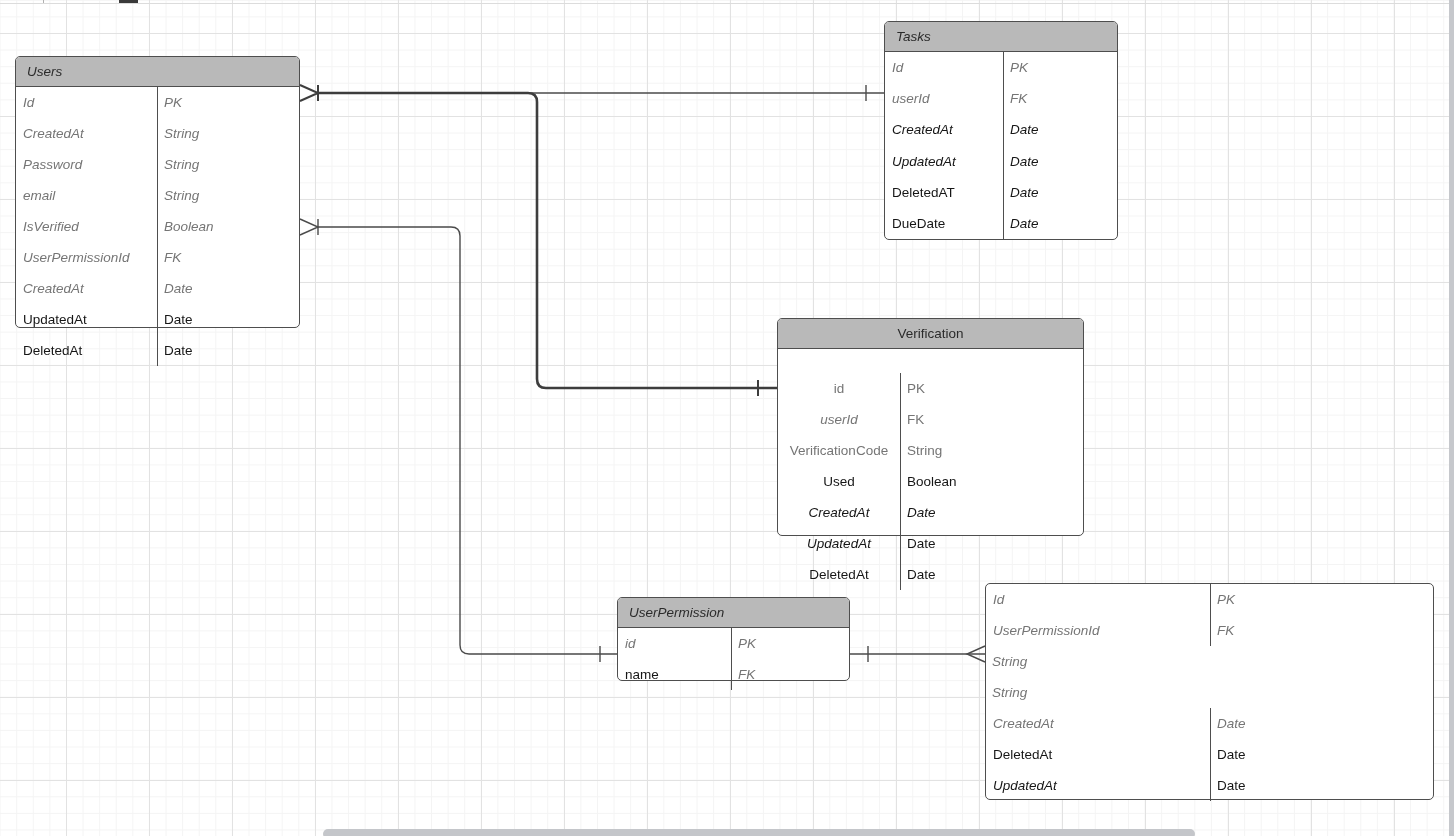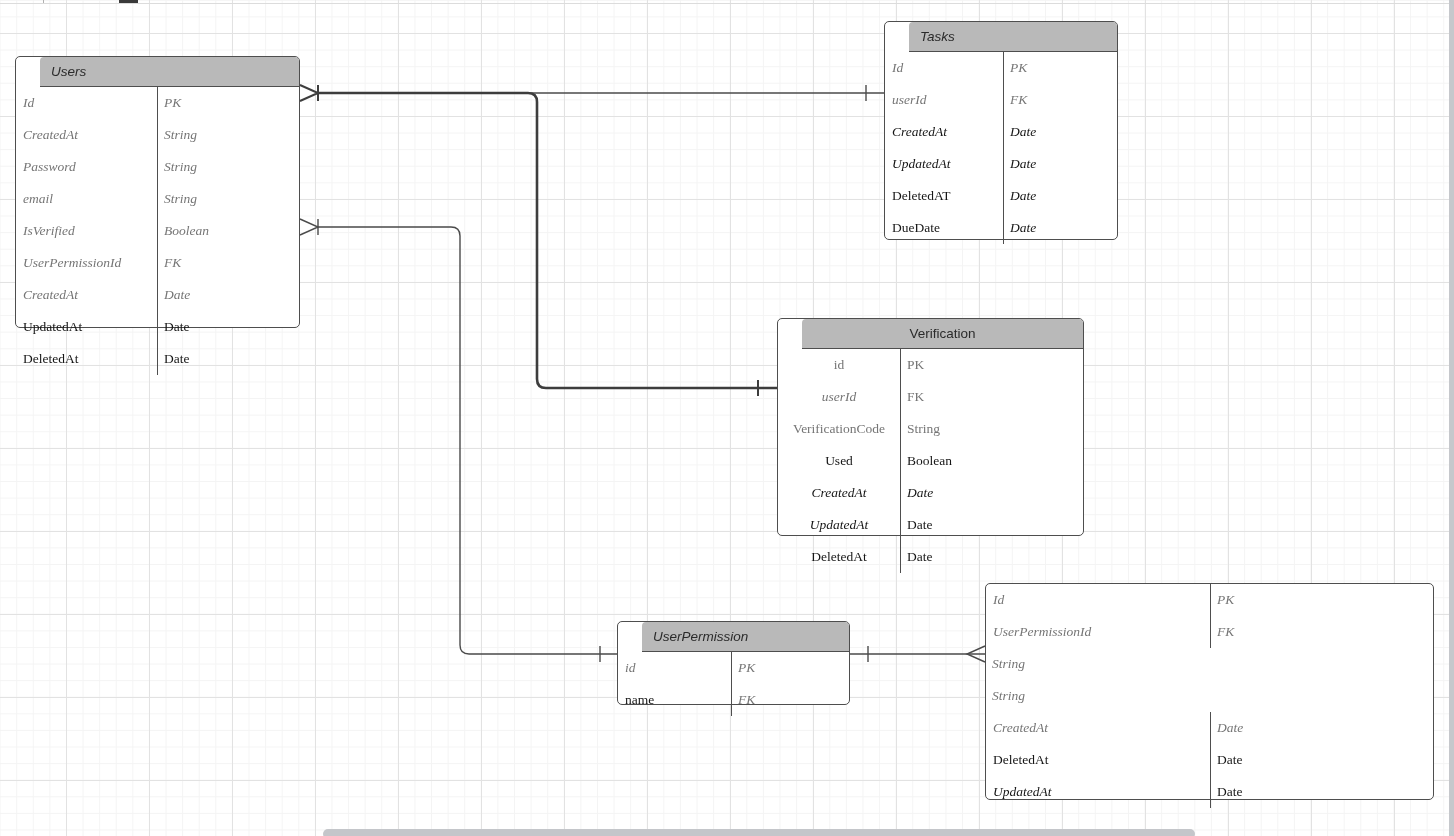--- a/index.html
+++ b/index.html
@@ -12,22 +12,22 @@
       linear-gradient(to right,#f4f4f4 1px,transparent 1px),
       linear-gradient(to bottom,#f4f4f4 1px,transparent 1px);
     background-size:83px 83px,83px 83px,16.6px 16.6px,16.6px 16.6px;
     background-position:66px 0,0 33px,16.2px 0,0 16.4px;}
   .edges{position:absolute;left:0;top:0;width:1454px;height:836px;}
   .entity{position:absolute;display:flex;flex-direction:column;
     border:1px solid #4e4e4e;border-radius:5px;background:#ffffff;
     box-sizing:border-box;font-size:13.5px;color:#161616;}
   .entity-header{flex:0 0 29px;line-height:29px;background:#b9b9b9;
     border-bottom:1px solid #4e4e4e;padding:0 11px;color:#2b2b2b;
-    border-radius:4px 4px 0 0;white-space:nowrap;overflow:hidden;margin-left:24px;}
-  .entity-body{flex:1;display:flex;flex-direction:column;font-family:Liberation Serif, serif;}
+    border-radius:4px 4px 0 0;white-space:nowrap;overflow:hidden;}
+  .entity-body{flex:1;display:flex;flex-direction:column;}
   .erow{flex:1;display:flex;align-items:center;min-height:0;}
   .cell{white-space:nowrap;overflow:hidden;box-sizing:border-box;height:100%;
     display:flex;align-items:center;}
   .cell.name{border-right:1px solid #4e4e4e;padding:0 7px;flex:0 0 auto;}
   .cell.type{padding:8px 6px;flex:1;}
   .center-title .entity-header{text-align:center;padding:0;display:block;}
   .center-names .cell.name{justify-content:center;}
   .italic{font-style:italic;}
   .muted{color:#757575;}
   
@@ -132,21 +132,21 @@
         <div class="cell name">DeletedAT</div>
         <div class="cell type italic">Date</div>
       </div>
       <div class="erow">
         <div class="cell name">DueDate</div>
         <div class="cell type italic">Date</div>
       </div>
     </div>
   </div>
 
-  <div class="entity e-verification center-title center-names" style="left:777px;top:318px;width:307px;height:218px;">
+  <div class="entity e-verification center-title center-names" style="left:777px;top:318px;width:307px;height:218px;gap:24px;">
     <div class="entity-header">Verification</div>
     <div class="entity-body">
       <div class="erow">
         <div class="cell name muted">id</div>
         <div class="cell type muted">PK</div>
       </div>
       <div class="erow">
         <div class="cell name muted italic">userId</div>
         <div class="cell type muted">FK</div>
       </div>
@@ -166,21 +166,21 @@
         <div class="cell name italic">UpdatedAt</div>
         <div class="cell type">Date</div>
       </div>
       <div class="erow">
         <div class="cell name">DeletedAt</div>
         <div class="cell type">Date</div>
       </div>
     </div>
   </div>
 
-  <div class="entity e-userpermission" style="left:617px;top:621px;width:233px;height:84px;">
+  <div class="entity e-userpermission" style="left:617px;top:597px;width:233px;height:84px;">
     <div class="entity-header italic">UserPermission</div>
     <div class="entity-body">
       <div class="erow">
         <div class="cell name muted italic">id</div>
         <div class="cell type muted italic">PK</div>
       </div>
       <div class="erow">
         <div class="cell name">name</div>
         <div class="cell type muted italic">FK</div>
       </div>

